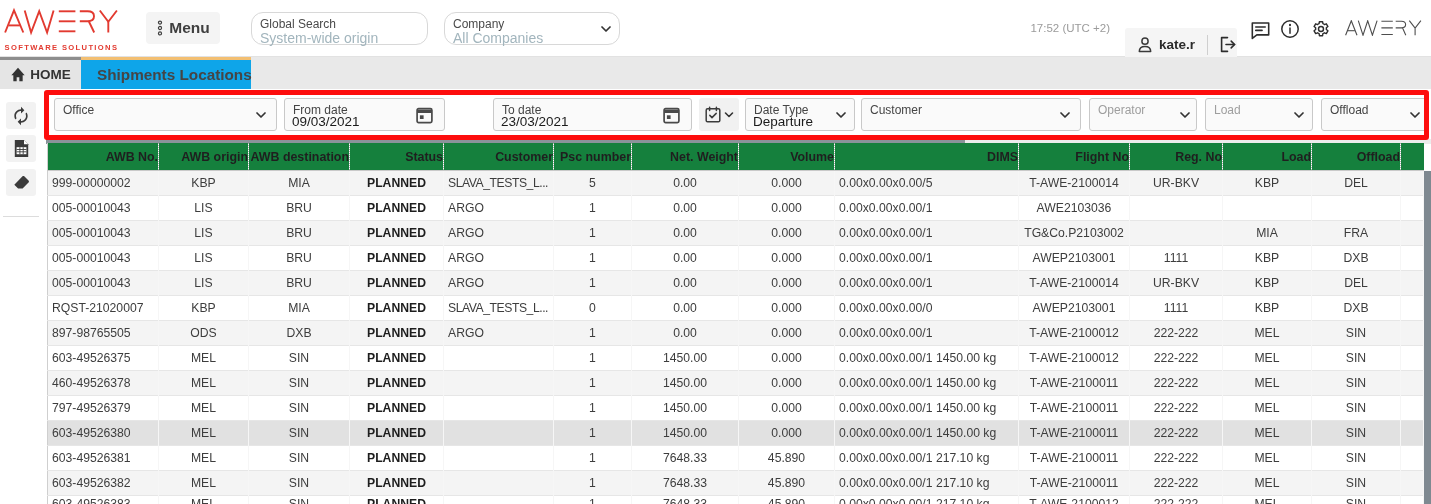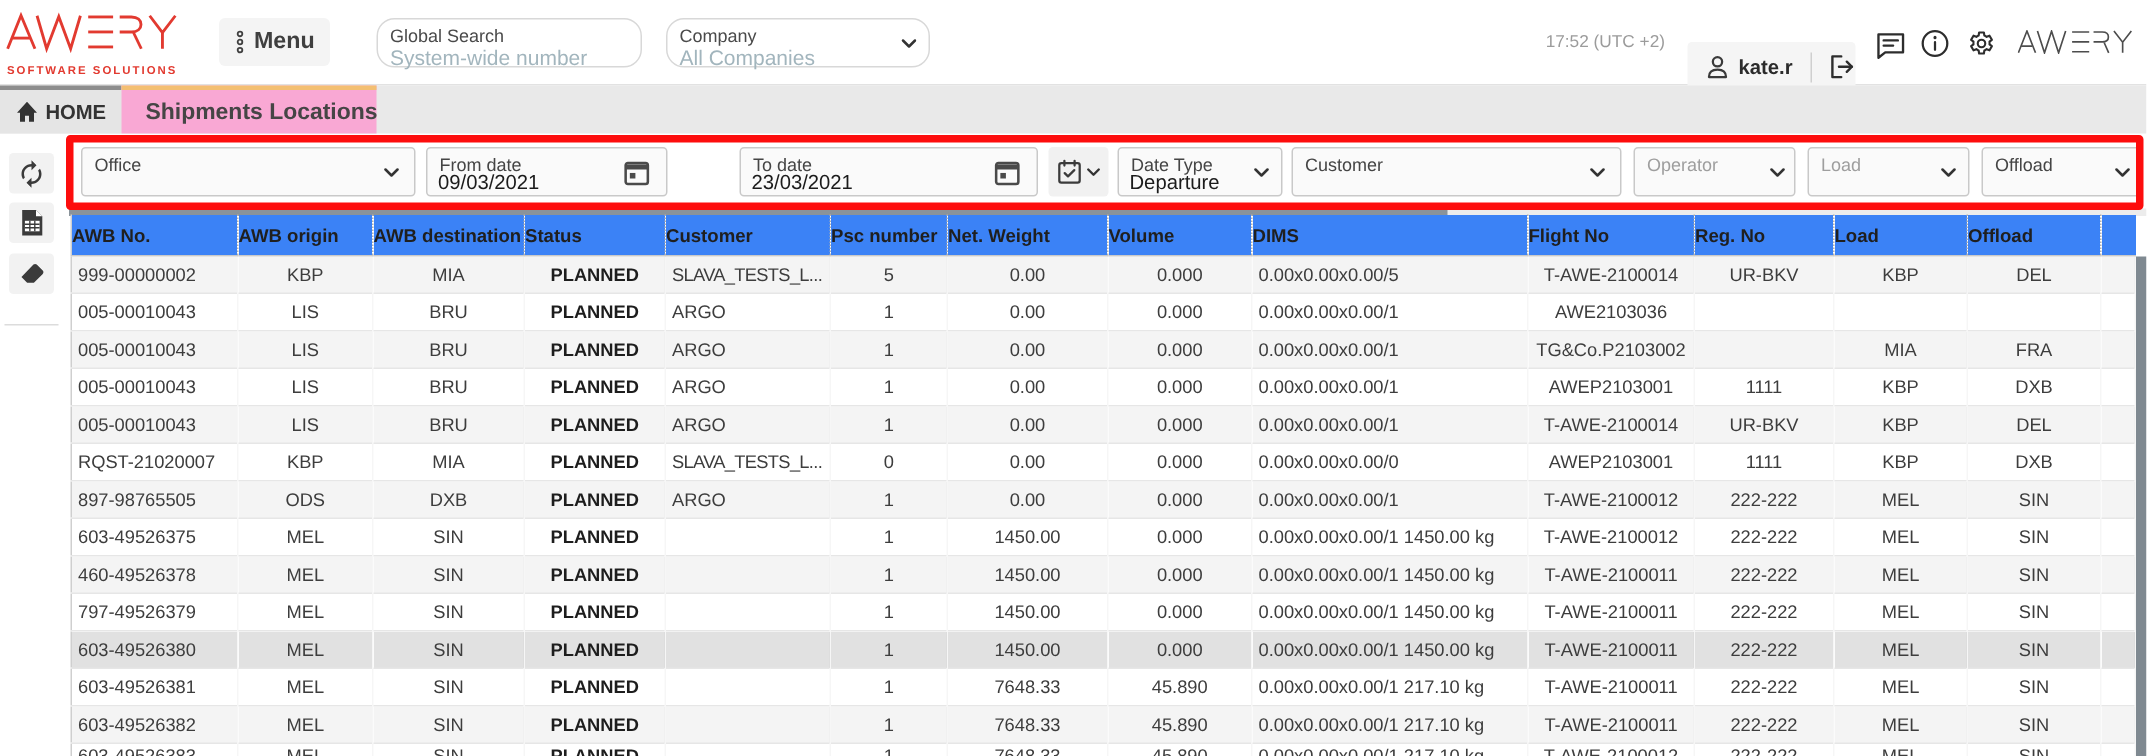--- a/index.html
+++ b/index.html
@@ -16,40 +16,40 @@
   .fldbox .val{position:absolute;left:8px;top:17px;font-size:14px;color:#a2b5bd;white-space:nowrap;}
   #time{position:absolute;left:1030px;top:22px;width:80px;text-align:right;font-size:11.5px;color:#9b9b9b;}
   #userBox{position:absolute;left:1125px;top:28px;width:112px;height:33px;background:#f5f5f5;border-radius:3px;display:flex;align-items:center;}
   #userBox .uname{font-size:13.5px;font-weight:bold;color:#2b2b2b;margin-left:5px;}
   #userBox .sep{width:1px;height:20px;background:#cfcfcf;margin:0 10px 0 12px;}
 
   
   #tabbar{position:absolute;left:0;top:57px;width:1431px;height:32px;background:#e9e9e9;}
   #tabHome{position:absolute;left:0;top:0;width:81px;height:29px;border-top:3px solid #8d8d8d;background:#e5e5e5;display:flex;align-items:center;justify-content:center;}
   #tabHome span{font-size:13.5px;font-weight:bold;color:#333;margin-left:4px;white-space:nowrap;}
-  #tabShip{position:absolute;left:81px;top:0;width:170px;height:29px;border-top:3px solid #f3bf72;background:#f9a8d4;display:flex;align-items:center;}
+  #tabShip{position:absolute;left:81px;top:0;width:170px;height:29px;border-top:3px solid #f3bf72;background:#0ea5e9;display:flex;align-items:center;}
   #tabShip span{font-size:15.3px;font-weight:bold;color:#454545;margin-left:16px;white-space:nowrap;}
 
   
   .sbtn{position:absolute;left:6px;width:30px;height:27px;background:#f2f2f2;border-radius:3px;display:flex;align-items:center;justify-content:center;}
   #sdiv{position:absolute;left:3px;top:216px;width:36px;height:1px;background:#dcdcdc;}
 
   
   .fsel{position:absolute;top:98px;height:33px;border:1px solid #c9c9c9;border-radius:3px;background:#fafafa;box-sizing:border-box;}
   .fsel .lab{position:absolute;left:8px;top:4px;font-size:12px;color:#454545;white-space:nowrap;}
   .fsel .lab.lt{color:#9e9e9e;}
   .fsel .val{position:absolute;left:7px;top:15px;font-size:13.5px;color:#1b1b1b;white-space:nowrap;}
   .chev{position:absolute;top:12px;width:11px;height:8px;}
   #redbox{position:absolute;left:44px;top:90px;width:1385px;height:50px;border:5px solid #fd0d0d;border-radius:3px;box-sizing:border-box;pointer-events:none;z-index:50;}
   #hsTrack{position:absolute;left:46px;top:139px;width:1385px;height:5px;background:#ececec;}
   #hsThumb{position:absolute;left:0px;top:0;width:919px;height:5px;background:#8a939a;}
 
   
   #tbl{position:absolute;left:47px;top:143px;width:1377px;border-collapse:collapse;table-layout:fixed;font-size:12.2px;color:#3d3d3d;border-left:1px solid #cfcfcf;}
-  #tbl th{font-size:12.4px;font-weight:bold;color:#1f1f1f;height:27px;background:#3b82f6;border-bottom:1px solid #c9c9c9;border-right:1px dotted #aeaeae;padding:0;text-align:left;white-space:nowrap;overflow:hidden;}
+  #tbl th{font-size:12.4px;font-weight:bold;color:#1f1f1f;height:27px;background:#15803d;border-bottom:1px solid #c9c9c9;border-right:1px dotted #aeaeae;padding:0;text-align:right;white-space:nowrap;overflow:hidden;}
   #tbl td{height:24px;padding:0;text-align:center;border-top:1px solid #e6e6e6;border-right:1px solid rgba(0,0,0,0.035);overflow:hidden;white-space:nowrap;}
   #tbl tr.g td{background:#f4f4f4;}
   #tbl tr.sel td{background:#e1e1e1;}
   #tbl td.l{text-align:left;padding-left:4px;}
   #tbl td.b, .bold{font-weight:bold;color:#1d1d1d;}
   #tbl td.tt{letter-spacing:-0.45px;}
   #tbl tr.pr td{vertical-align:top;padding-top:3px;line-height:11px;}
   #vsbar{position:absolute;left:1424px;top:171px;width:7px;height:333px;background:#7f8991;}
 
   svg{display:block;}
@@ -82,21 +82,21 @@
           <circle cx="4" cy="2.6" r="1.55"></circle>
             <circle cx="4" cy="8" r="1.55"></circle>
             <circle cx="4" cy="13.4" r="1.55"></circle>
         </g>
       </svg>
       <span>Menu</span>
     </div>
 
     <div class="fldbox" style="left:251px;top:12px;width:177px;height:33px;">
       <div class="lab">Global Search</div>
-      <div class="val">System-wide number</div>
+      <div class="val">System-wide origin</div>
     </div>
 
     <div class="fldbox" style="left:444px;top:12px;width:176px;height:33px;">
       <div class="lab">Company</div>
       <div class="val">All Companies</div>
       <svg class="chev" style="right:8px;">
           <polyline points="2,2 6,6 10,2" fill="none" stroke="#333" stroke-width="1.7" stroke-linecap="round" stroke-linejoin="round"></polyline>
         </svg>
     </div>
 

